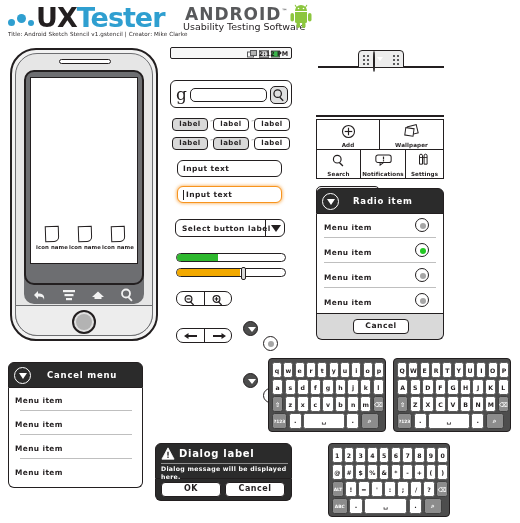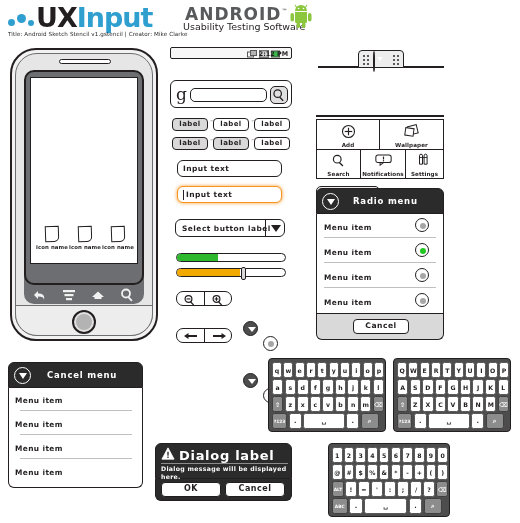--- a/index.html
+++ b/index.html
@@ -142,21 +142,21 @@
   .cancelbtn{box-sizing:border-box;border:1.8px solid #231f20;border-radius:4px;background:#fff;
       font-size:7.6px;font-weight:bold;text-align:center;letter-spacing:.5px;}
 
   
   #ctxmenu{left:8px;top:362px;width:135px;height:126px;}
 
   
   #dialog{left:155px;top:443px;width:137px;height:76px;}
   #dlg-hdr{box-sizing:border-box;width:137px;height:36px;background:#2b2b2b;border:1.6px solid #231f20;
       border-radius:6px 6px 0 0;position:relative;}
-  #dlg-title{position:absolute;left:23px;top:4px;font-size:13px;font-weight:bold;color:#fff;letter-spacing:.7px;}
+  #dlg-title{position:absolute;left:23px;top:4px;font-size:10px;font-weight:bold;color:#fff;letter-spacing:.7px;}
   #dlg-warn{position:absolute;left:5px;top:3px;width:14px;height:13px;}
   #dlg-rule{position:absolute;left:5px;top:19px;width:127px;height:1px;background:#8c8c8c;}
   #dlg-msg{position:absolute;left:5px;top:21px;width:128px;font-size:6.2px;font-weight:bold;
       color:#fff;line-height:8px;letter-spacing:.3px;}
   #dlg-btnbar{box-sizing:border-box;position:absolute;left:0;top:36px;width:137px;height:22px;
       background:#2b2b2b;border:1.6px solid #231f20;border-top:none;border-radius:0 0 6px 6px;}
   .dlgbtn{position:absolute;top:3px;width:60px;height:15px;box-sizing:border-box;border:1.6px solid #231f20;
       border-radius:4px;background:#fff;font-size:8px;font-weight:bold;text-align:center;line-height:12px;letter-spacing:.5px;}
 
   
@@ -169,21 +169,21 @@
 <body>
 
 <div class="sheet">
 
   <div class="abs" id="header">
     <div class="abs" id="logo-dots">
       <span class="dot" style="left:0;top:6px;width:7px;height:7px;"></span>
       <span class="dot" style="left:9px;top:1px;width:9px;height:9px;"></span>
       <span class="dot" style="left:20px;top:7px;width:6px;height:6px;"></span>
     </div>
-    <div class="abs logo-text"><span class="logo-ux">UX</span><span class="logo-tester">Input</span></div>
+    <div class="abs logo-text"><span class="logo-ux">UX</span><span class="logo-tester">Tester</span></div>
 
     <div class="abs" id="android-word"><span>ANDROID</span><sup id="android-tm">™</sup></div>
     <div class="abs" id="android-sub">Usability Testing Software</div>
 
     <svg class="abs" id="android-robot" viewBox="0 0 44 48">
       <g fill="#8cc63e">
         <rect x="1" y="18" width="7" height="17" rx="3.5"></rect>
         <rect x="36" y="18" width="7" height="17" rx="3.5"></rect>
         <path d="M10 16h24v19a3 3 0 0 1-3 3H13a3 3 0 0 1-3-3z"></path>
         <rect x="13" y="36" width="7" height="12" rx="3.5"></rect>
@@ -417,21 +417,21 @@
       </svg>
       <span class="gl">Settings</span>
     </div>
   </div>
 
   <div class="abs" id="radiomenu">
     <div class="menu-hdr" style="width:128px;height:26px;">
       <span class="hdr-circle" style="left:5px;top:4px;">
         <span class="tri"></span>
       </span>
-      <span class="menu-hdr-title" style="left:36px;top:7px;">Radio menu</span>
+      <span class="menu-hdr-title" style="left:36px;top:7px;">Radio item</span>
     </div>
     <div class="menu-body" style="width:128px;height:100px;">
       <div class="menu-row" style="position:absolute;left:7px;top:9px;">Menu item</div>
       <span class="radio-circ" style="position:absolute;left:98px;top:4px;width:14px;height:14px;">
           <i></i>
         </span>
       <span class="menu-sep" style="left:7px;top:23px;width:112px;"></span>
 
       <div class="menu-row" style="position:absolute;left:7px;top:34px;">Menu item</div>
       <span class="radio-circ on" style="position:absolute;left:98px;top:29px;width:14px;height:14px;">

